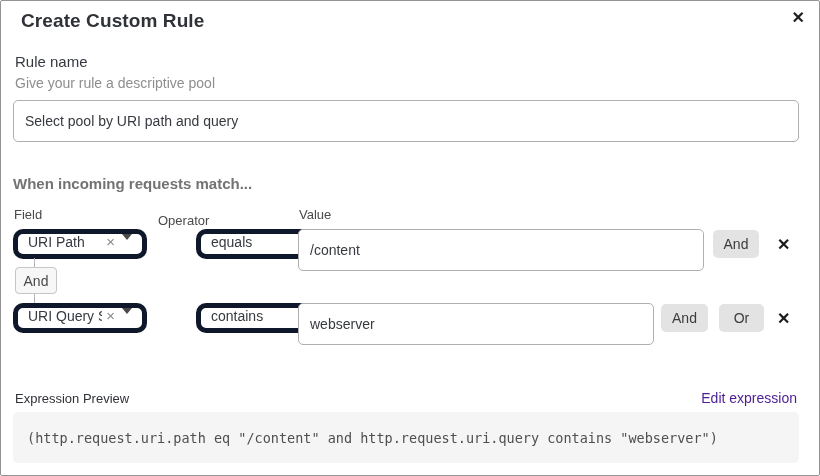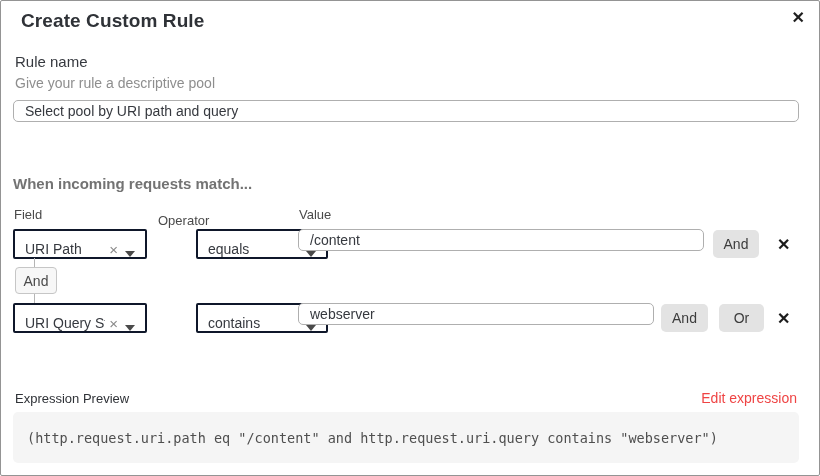--- a/index.html
+++ b/index.html
@@ -27,40 +27,40 @@
   }
   .close-btn {
     right: 11px; top: 6px;
     font-size: 16px; font-weight: 700; color: #1f1f1f;
     cursor: pointer; line-height: 1; padding: 3px;
   }
 
   .rule-label { left: 14px; top: 52px; font-size: 15px; color: #36393f; }
   .rule-help  { left: 14px; top: 74px; font-size: 14px; color: #8e8e8e; }
   .text-input {
-    height: 22px;
+    height: 42px;
     border: 1px solid #afafaf; border-radius: 5px;
     font-family: "Liberation Sans", sans-serif;
     font-size: 14px; color: #36393f;
     padding: 0 11px; outline: none; background: #fff;
   }
   .rule-input { left: 12px; top: 99px; width: 786px; }
 
   .match-heading { left: 12px; top: 174px; font-size: 15px; font-weight: 700; color: #737373; }
 
   .col-label { top: 206px; font-size: 13px; color: #4a4a4a; }
   .col-field { left: 13px; }
   .col-operator { left: 157px; margin-top: 6px; }
   .col-value { left: 298px; text-align: right; }
 
   .select-box {
     height: 30px;
-    border: 2px solid #0f172a; border-radius: 2px;
+    border: 5px solid #0f172a; border-radius: 10px;
     background: #fff;
-    display: flex; align-items: flex-end;
+    display: flex; align-items: flex-start;
     padding: 0 10px;
     font-size: 14px; color: #36393f;
     cursor: pointer;
   }
   .select-box .sel-label { flex: 1; white-space: nowrap; overflow: hidden; }
   .clear-x {
     font-size: 15px; color: #8a8a8a; line-height: 1;
     margin: 0 7px 0 4px; cursor: pointer;
   }
   .caret {
@@ -109,21 +109,21 @@
     width: 42px; height: 27px;
     background: #f7f7f7;
     border: 1px solid #c6c6c6; border-radius: 4px;
     font-size: 14px; color: #4a4a4a;
     display: flex; align-items: center; justify-content: center;
   }
 
   .expr-label { left: 14px; top: 390px; font-size: 13px; color: #2f3237; }
   .expr-link  {
     right: 22px; top: 389px;
-    font-size: 14px; color: #ef4444;
+    font-size: 14px; color: #4c1d95;
     text-decoration: none; cursor: pointer;
   }
   .code-box {
     left: 12px; top: 411px;
     width: 786px; height: 51px;
     background: #f5f5f5; border-radius: 5px;
     display: flex; align-items: center;
     padding: 0 14px;
   }
   .code-text {

